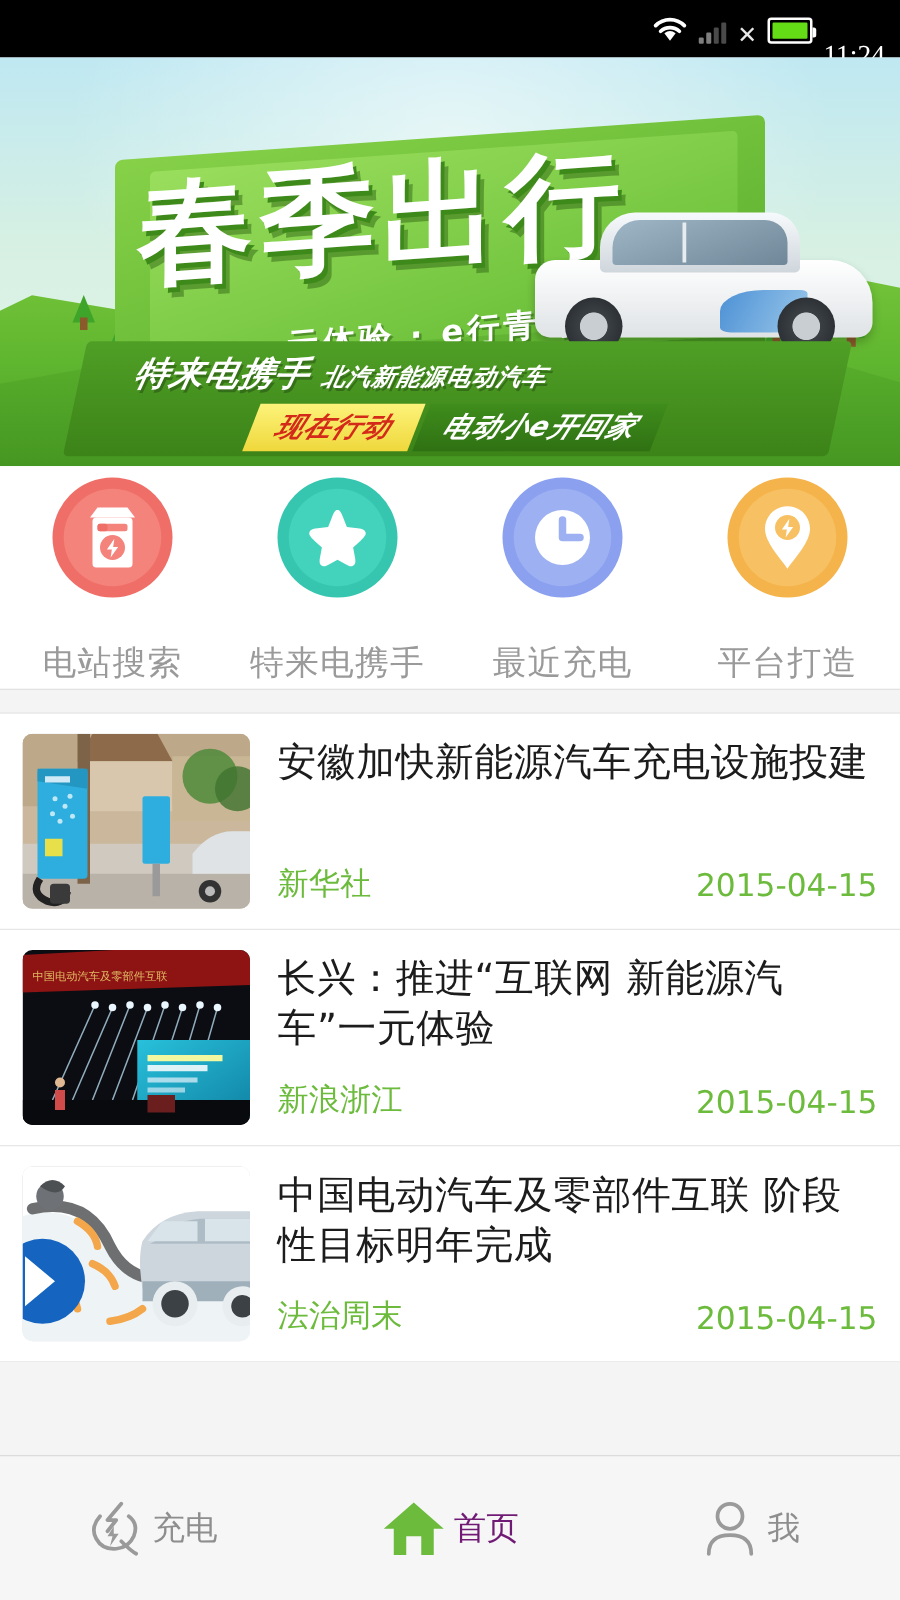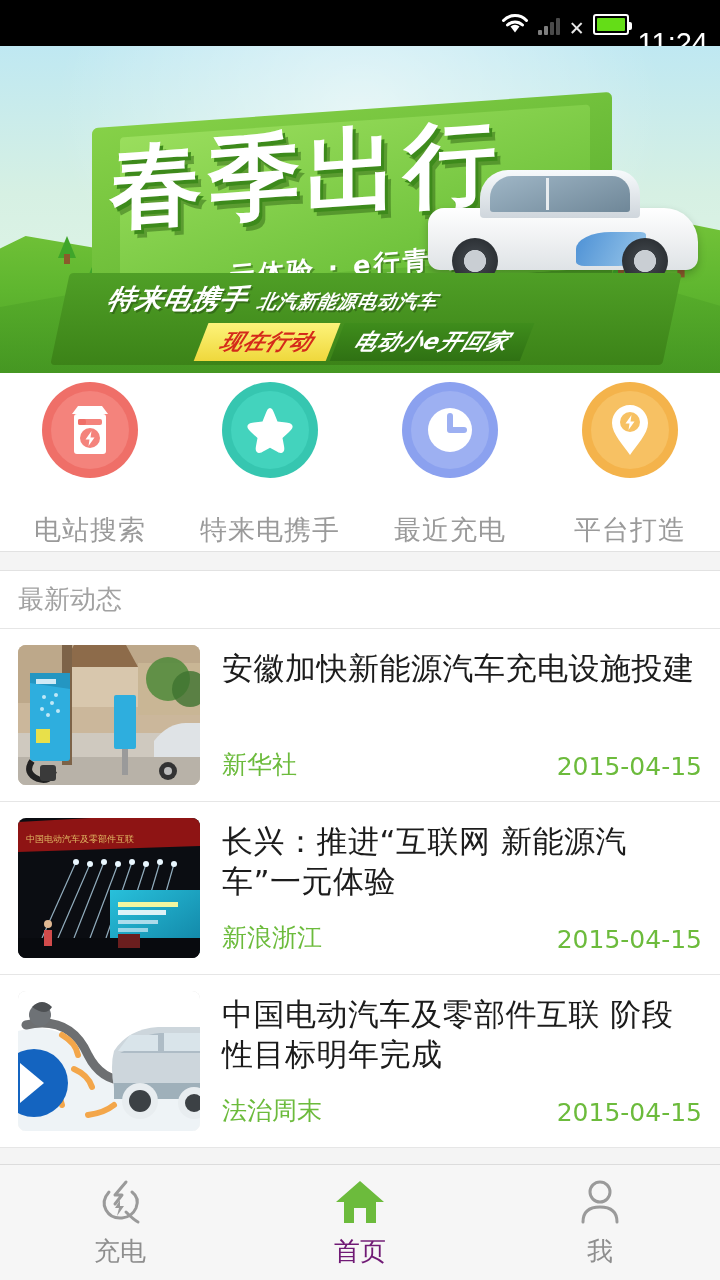--- a/index.html
+++ b/index.html
@@ -20,21 +20,21 @@
   .sb-icons{ display:flex; align-items:flex-end; gap:8px; }
   .wifi{ width:30px; height:24px; position:relative; }
   .sig{ display:flex; align-items:flex-end; gap:2px; height:20px; }
   .sig i{ display:block; width:4px; background:#7e7e7e; border-radius:1px; }
   .sig i:nth-child(1){height:5px;} .sig i:nth-child(2){height:9px;}
   .sig i:nth-child(3){height:13px;background:#4a4a4a;} .sig i:nth-child(4){height:17px;background:#4a4a4a;}
   .nosim{ color:#e8e8e8; font-size:19px; line-height:14px; margin-left:1px; font-weight:600;}
   .batt{ width:36px; height:21px; border:2.5px solid #fff; border-radius:3px; position:relative; display:flex; padding:2px;}
   .batt:after{ content:""; position:absolute; right:-5px; top:6px; width:3px; height:8px; background:#fff; border-radius:0 2px 2px 0;}
   .batt span{ display:block; width:100%; background:#64dd17; border-radius:1px;}
-  .clock{ font-size:29px; letter-spacing:0px; font-family:Liberation Sans, sans-serif;margin-top:41px; }
+  .clock{ font-size:22px; letter-spacing:0px; font-family:Liberation Serif, serif;margin-top:41px; }
 
   
   .banner{ position:relative; width:720px; height:327px; overflow:hidden;
            background:linear-gradient(180deg,#bfe8f2 0%,#d6f0e3 45%,#e6f7ea 100%); }
   .sky-glow{ position:absolute; inset:0; background:radial-gradient(ellipse at 50% 20%, rgba(255,255,255,.55), rgba(255,255,255,0) 60%); }
   .ground{ position:absolute; left:-20px; right:-20px; bottom:0; height:185px;
            background:linear-gradient(180deg,#7cc93d 0%,#5fb62f 55%,#4da026 100%);
            clip-path: polygon(0 38%, 6% 26%, 16% 33%, 30% 20%, 46% 26%, 60% 16%, 76% 24%, 88% 15%, 100% 25%, 100% 100%, 0 100%);}
   .ground2{ position:absolute; left:0; right:0; bottom:0; height:120px;
             background:linear-gradient(180deg,#59b02c 0%,#3f8f1f 100%); opacity:.55;
@@ -99,21 +99,21 @@
   .thumb{ width:182px; height:140px; border-radius:8px; overflow:hidden; flex:0 0 182px; position:relative; background:#ddd; }
   .n-body{ flex:1; display:flex; flex-direction:column; justify-content:space-between; padding-top:4px; }
   .n-title{ font-size:31px; color:#1c1c1c; line-height:1.28; letter-spacing:.5px; }
   .n-meta{ display:flex; justify-content:space-between; align-items:flex-end; padding-bottom:4px; }
   .n-src{ font-size:25px; color:#6cbb3c; }
   .n-date{ font-size:25px; color:#6cbb3c; }
 
   
   .tabbar{ position:absolute; left:0; bottom:0; width:720px; height:116px; background:#f6f6f6;
            border-top:1px solid #dcdcdc; display:flex; }
-  .tab{ flex:1; display:flex; flex-direction:column; align-items:center; justify-content:center; gap:6px; }
+  .tab{ flex:1; display:flex; flex-direction:row; align-items:center; justify-content:center; gap:6px; }
   .tab-label{ font-size:26px; color:#8e8e8e; }
   .tab.active .tab-label{ color:#701a75; }
   .tab-ico{ height:52px; display:flex; align-items:center; justify-content:center; }
   .pad-bottom{ height:120px; background:#f4f4f4; }
 </style>
 </head>
 <body>
 
 <div id="app">
 
@@ -228,21 +228,20 @@
           <circle cx="22" cy="21" r="10" fill="#f7c163"></circle>
           <path d="M23.5 14 L17.5 22.5 L21.5 22.5 L20.5 29 L26.5 20.5 L22.5 20.5 Z" fill="#fff"></path>
         </svg>
       </div>
       <div class="qa-label">平台打造</div>
     </div>
   </div>
 
   <div class="spacer"></div>
 
-  <div class="sec-head">最新动态</div>
 
   <div class="news">
 
     <div class="news-item">
       <div class="thumb">
         <svg width="182" height="140" viewBox="0 0 182 140" preserveAspectRatio="none">
           <rect width="182" height="140" fill="#cbb79b"></rect>
           <rect x="0" y="0" width="182" height="58" fill="#bda88a"></rect>
           <path d="M56 0 L108 0 L120 22 L44 22 Z" fill="#8d6b4a"></path>
           <rect x="44" y="22" width="76" height="40" fill="#d8c7ad"></rect>

